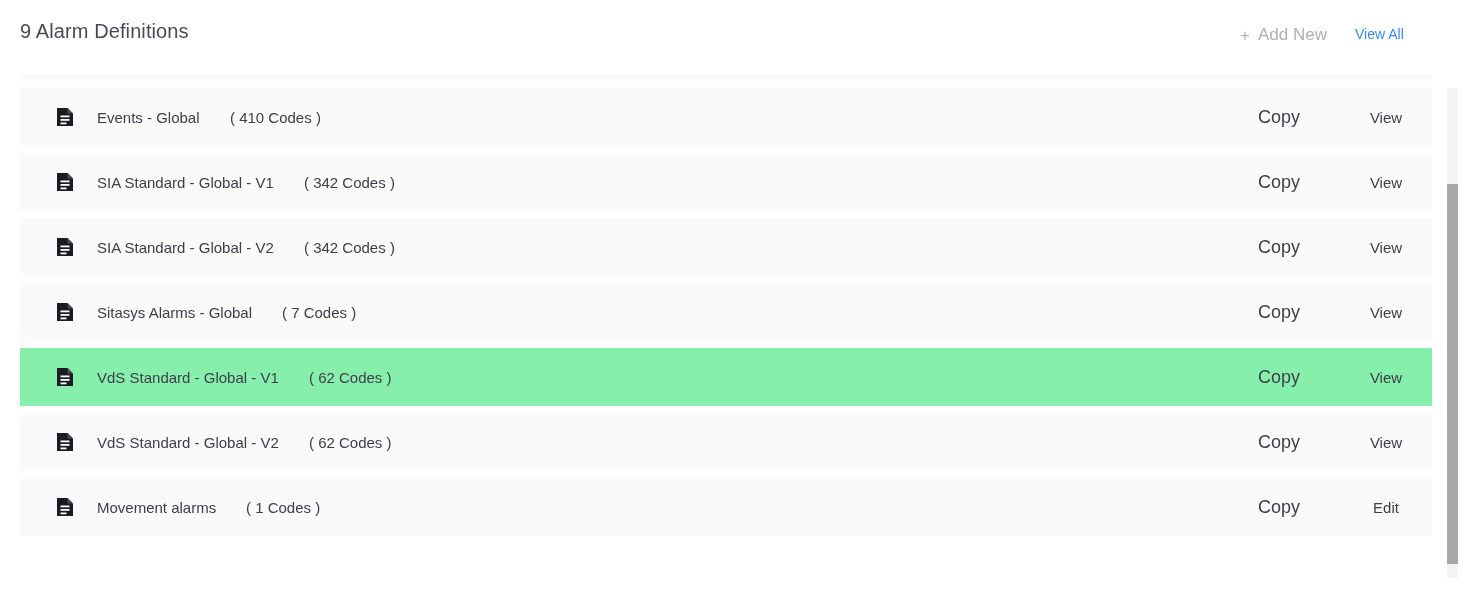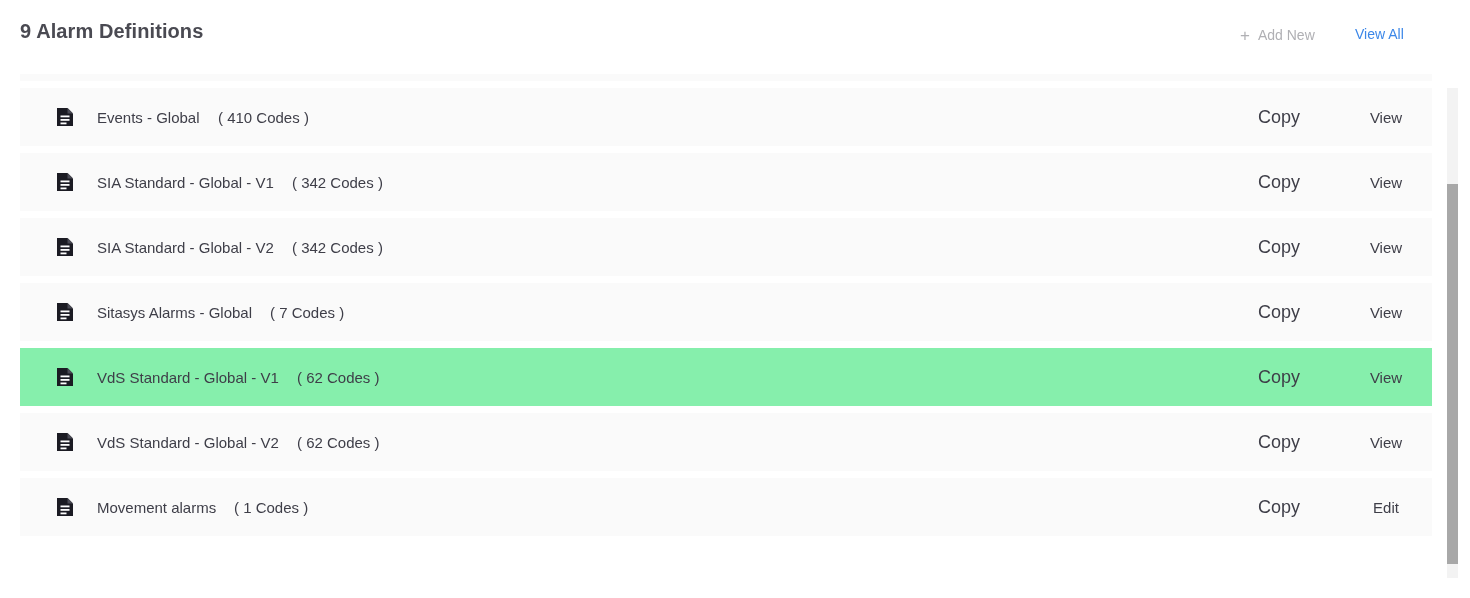--- a/index.html
+++ b/index.html
@@ -26,21 +26,21 @@
     top: 0; left: 0;
     width: 1470px;
     height: 70px;
   }
 
   .page-title {
     position: absolute;
     left: 20px;
     top: 20px;
     font-size: 20px;
-    font-weight: 700;
+    font-weight: 400;
     color: #4a4a52;
     letter-spacing: 0.1px;
     white-space: nowrap;
     text-align: center;
   }
 
   .search-wrap {
     position: absolute;
     left: 940px;
     top: 14px;
@@ -87,21 +87,21 @@
     gap: 8px;
     cursor: pointer;
     user-select: none;
   }
   .add-new .plus {
     font-size: 17px;
     color: #b0b0b4;
     line-height: 1;
   }
   .add-new .label {
-    font-size: 14px;
+    font-size: 17px;
     color: #b0b0b4;
     white-space: nowrap;
   }
 
   .view-all {
     position: absolute;
     left: 1355px;
     top: 26px;
     font-size: 14px;
     color: #3c87e8;
@@ -162,20 +162,21 @@
     left: 77px;
     font-size: 15px;
     color: #3e3e48;
     white-space: nowrap;
   }
   .row-count {
     position: absolute;
     font-size: 15px;
     color: #3e3e48;
     white-space: nowrap;
+    margin-left: 12px;
   }
 
   .row-copy {
     position: absolute;
     left: 1213px;
     width: 92px;
     text-align: center;
     font-size: 18px;
     color: #3e3e48;
     cursor: pointer;

